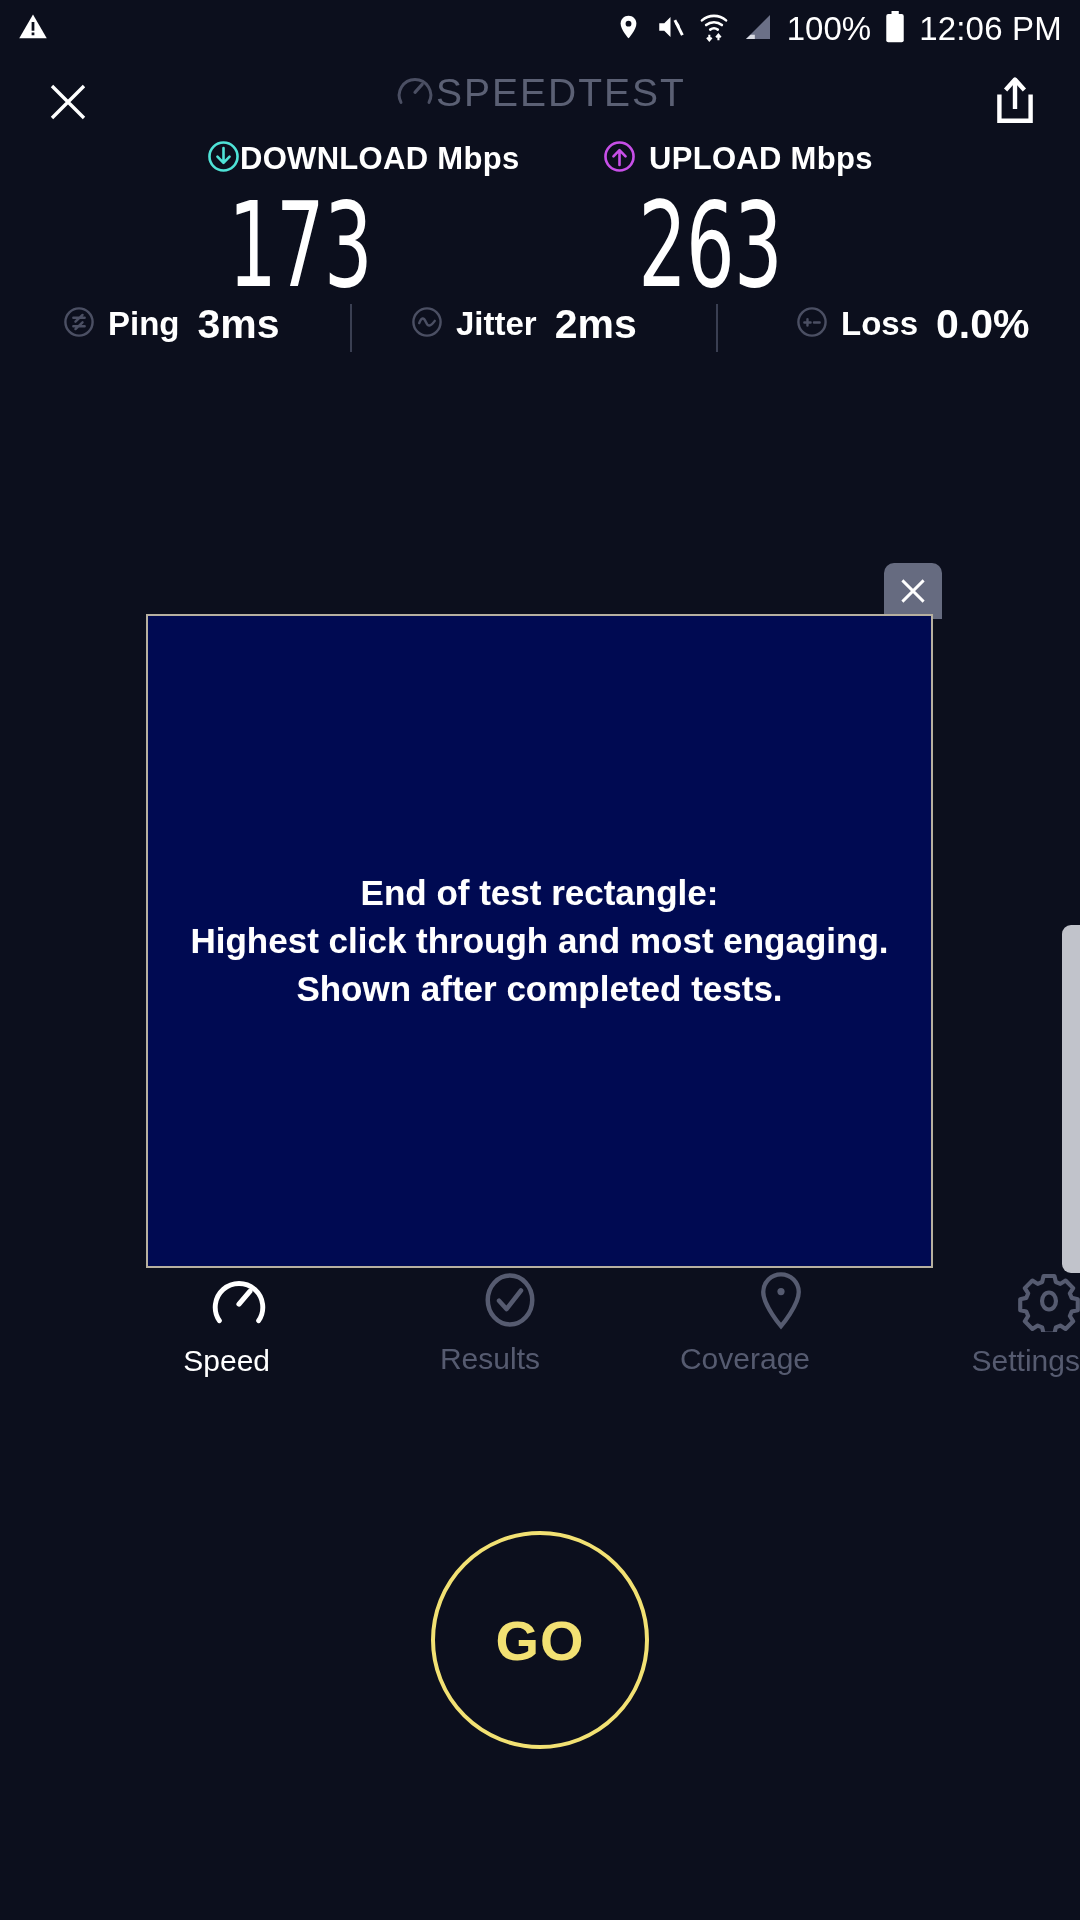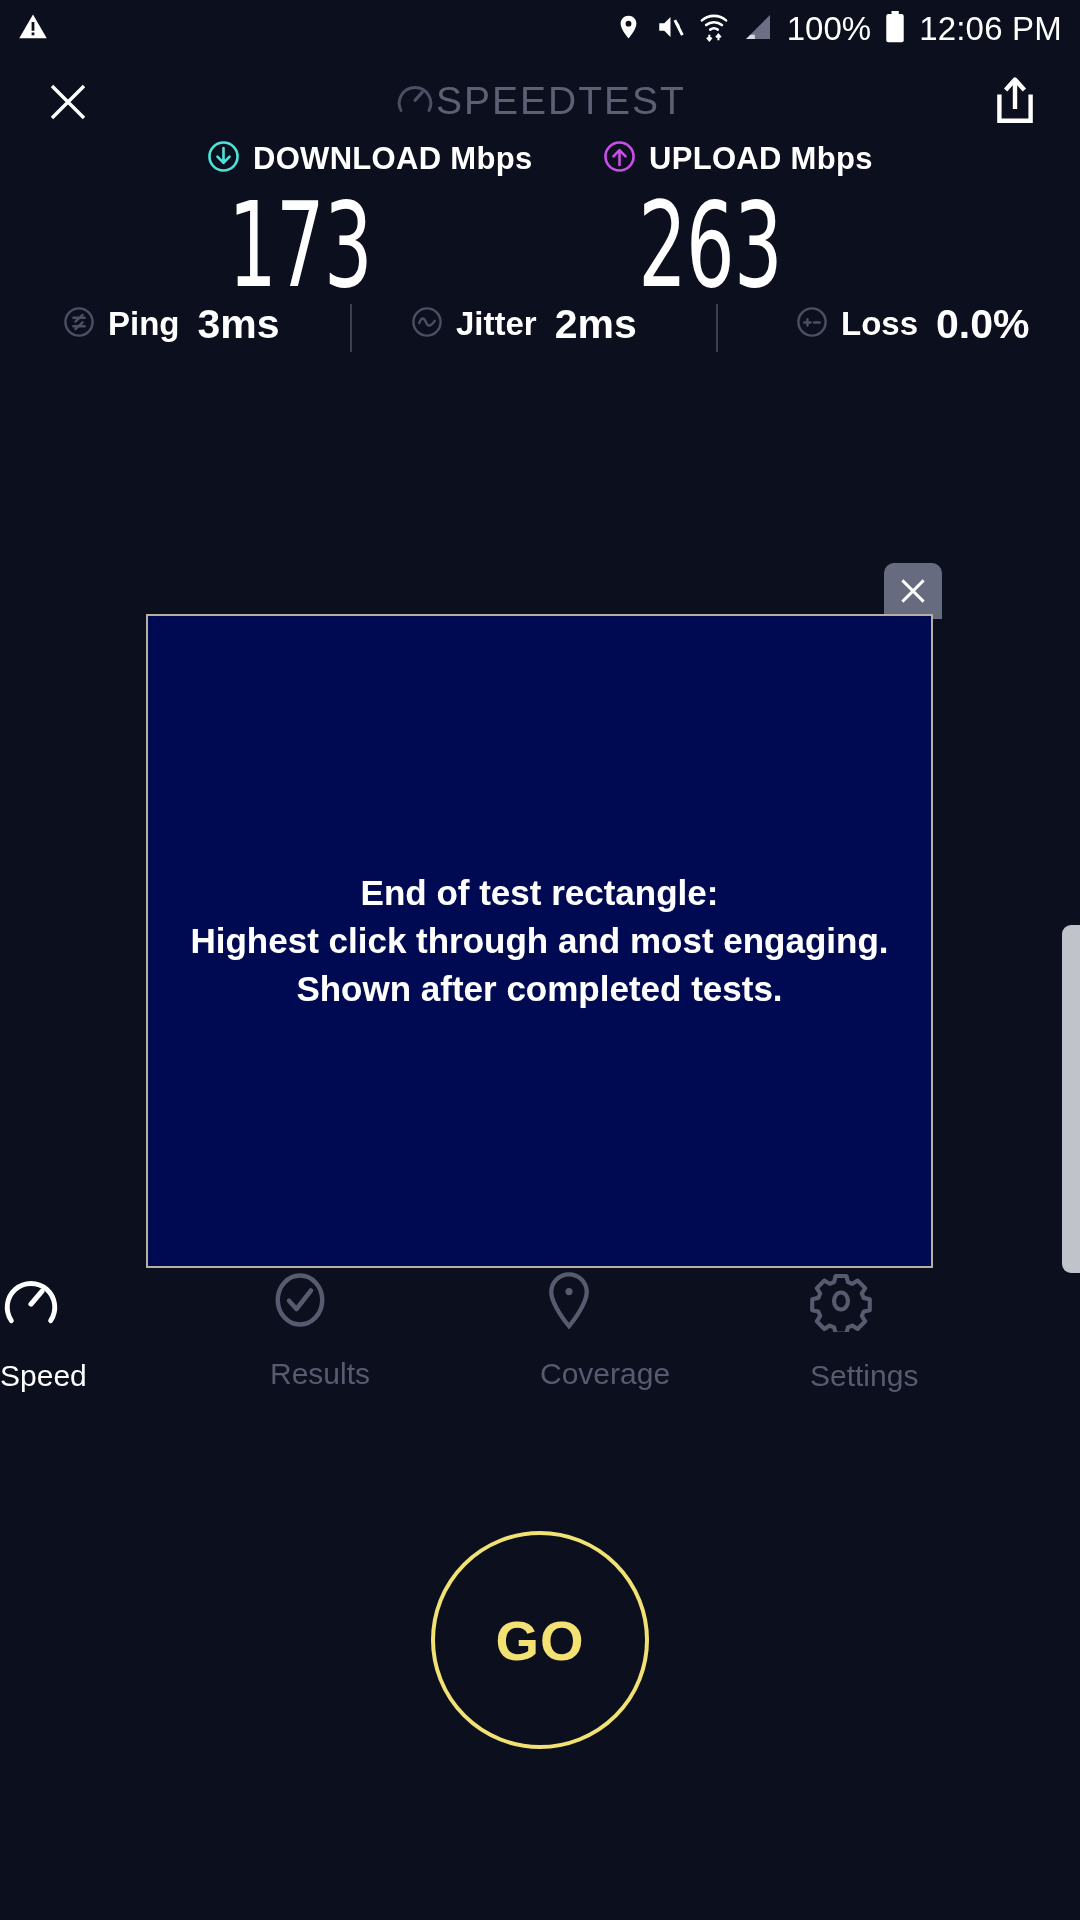--- a/index.html
+++ b/index.html
@@ -25,32 +25,32 @@
 
   
   .header {
     position:absolute; top:60px; left:0; width:1080px; height:80px;
   }
   .hdr-close { position:absolute; left:38px; top:12px; width:60px; height:60px;
                display:flex; align-items:center; justify-content:center; }
   .hdr-share { position:absolute; right:34px; top:8px; width:62px; height:66px;
                display:flex; align-items:center; justify-content:center; }
   .hdr-title-wrap {
-    position:absolute; left:0; right:0; top:10px; height:62px;
+    position:absolute; left:0; right:0; top:2px; height:62px;
     display:flex; align-items:center; justify-content:center; gap:0;
   }
   .hdr-title {
     font-size:39px; letter-spacing:2.0px; font-weight:400;
     color:#5b6074;
   }
 
   
   .results { position:absolute; top:140px; left:0; width:1080px; }
   .dl-ul-row { position:relative; height:52px; }
-  .dlbox { position:absolute; left:207px; top:0; display:flex; align-items:center; gap:13px; }
+  .dlbox { position:absolute; left:207px; top:0; display:flex; align-items:center; gap:0; }
   .ulbox { position:absolute; left:603px; top:0; display:flex; align-items:center; gap:13px; }
   .metric-label { font-size:31px; color:#ffffff; letter-spacing:0.3px; }
   .metric-label b { font-weight:700; }
   .metric-label span.unit { font-weight:700; }
 
   .values { position:relative; height:115px; }
   .bignum {
     position:absolute; top:-6px;
     font-family:"DejaVu Sans Condensed","Liberation Sans", sans-serif;
     font-size:118px; font-weight:300; color:#ffffff;
@@ -109,21 +109,21 @@
   .go-label {
     font-size:56px; font-weight:700; color:#f2e173; letter-spacing:1px;
   }
 
   
   .bottomnav {
     position:absolute; left:0; bottom:0; width:1080px; height:190px;
     display:flex; align-items:flex-start; padding-top:14px;
   }
   .nav-item {
-    flex:1; display:flex; flex-direction:column; align-items:flex-start; gap:23px;
+    flex:1; display:flex; flex-direction:column; align-items:flex-end; gap:8px;
   }
   .nav-label { font-size:30px; }
   .nav-item.active .nav-label { color:#ffffff; }
   .nav-item:not(.active) .nav-label { color:#565b70; }
 </style>
 </head>
 <body>
 
 <div id="app">
 

